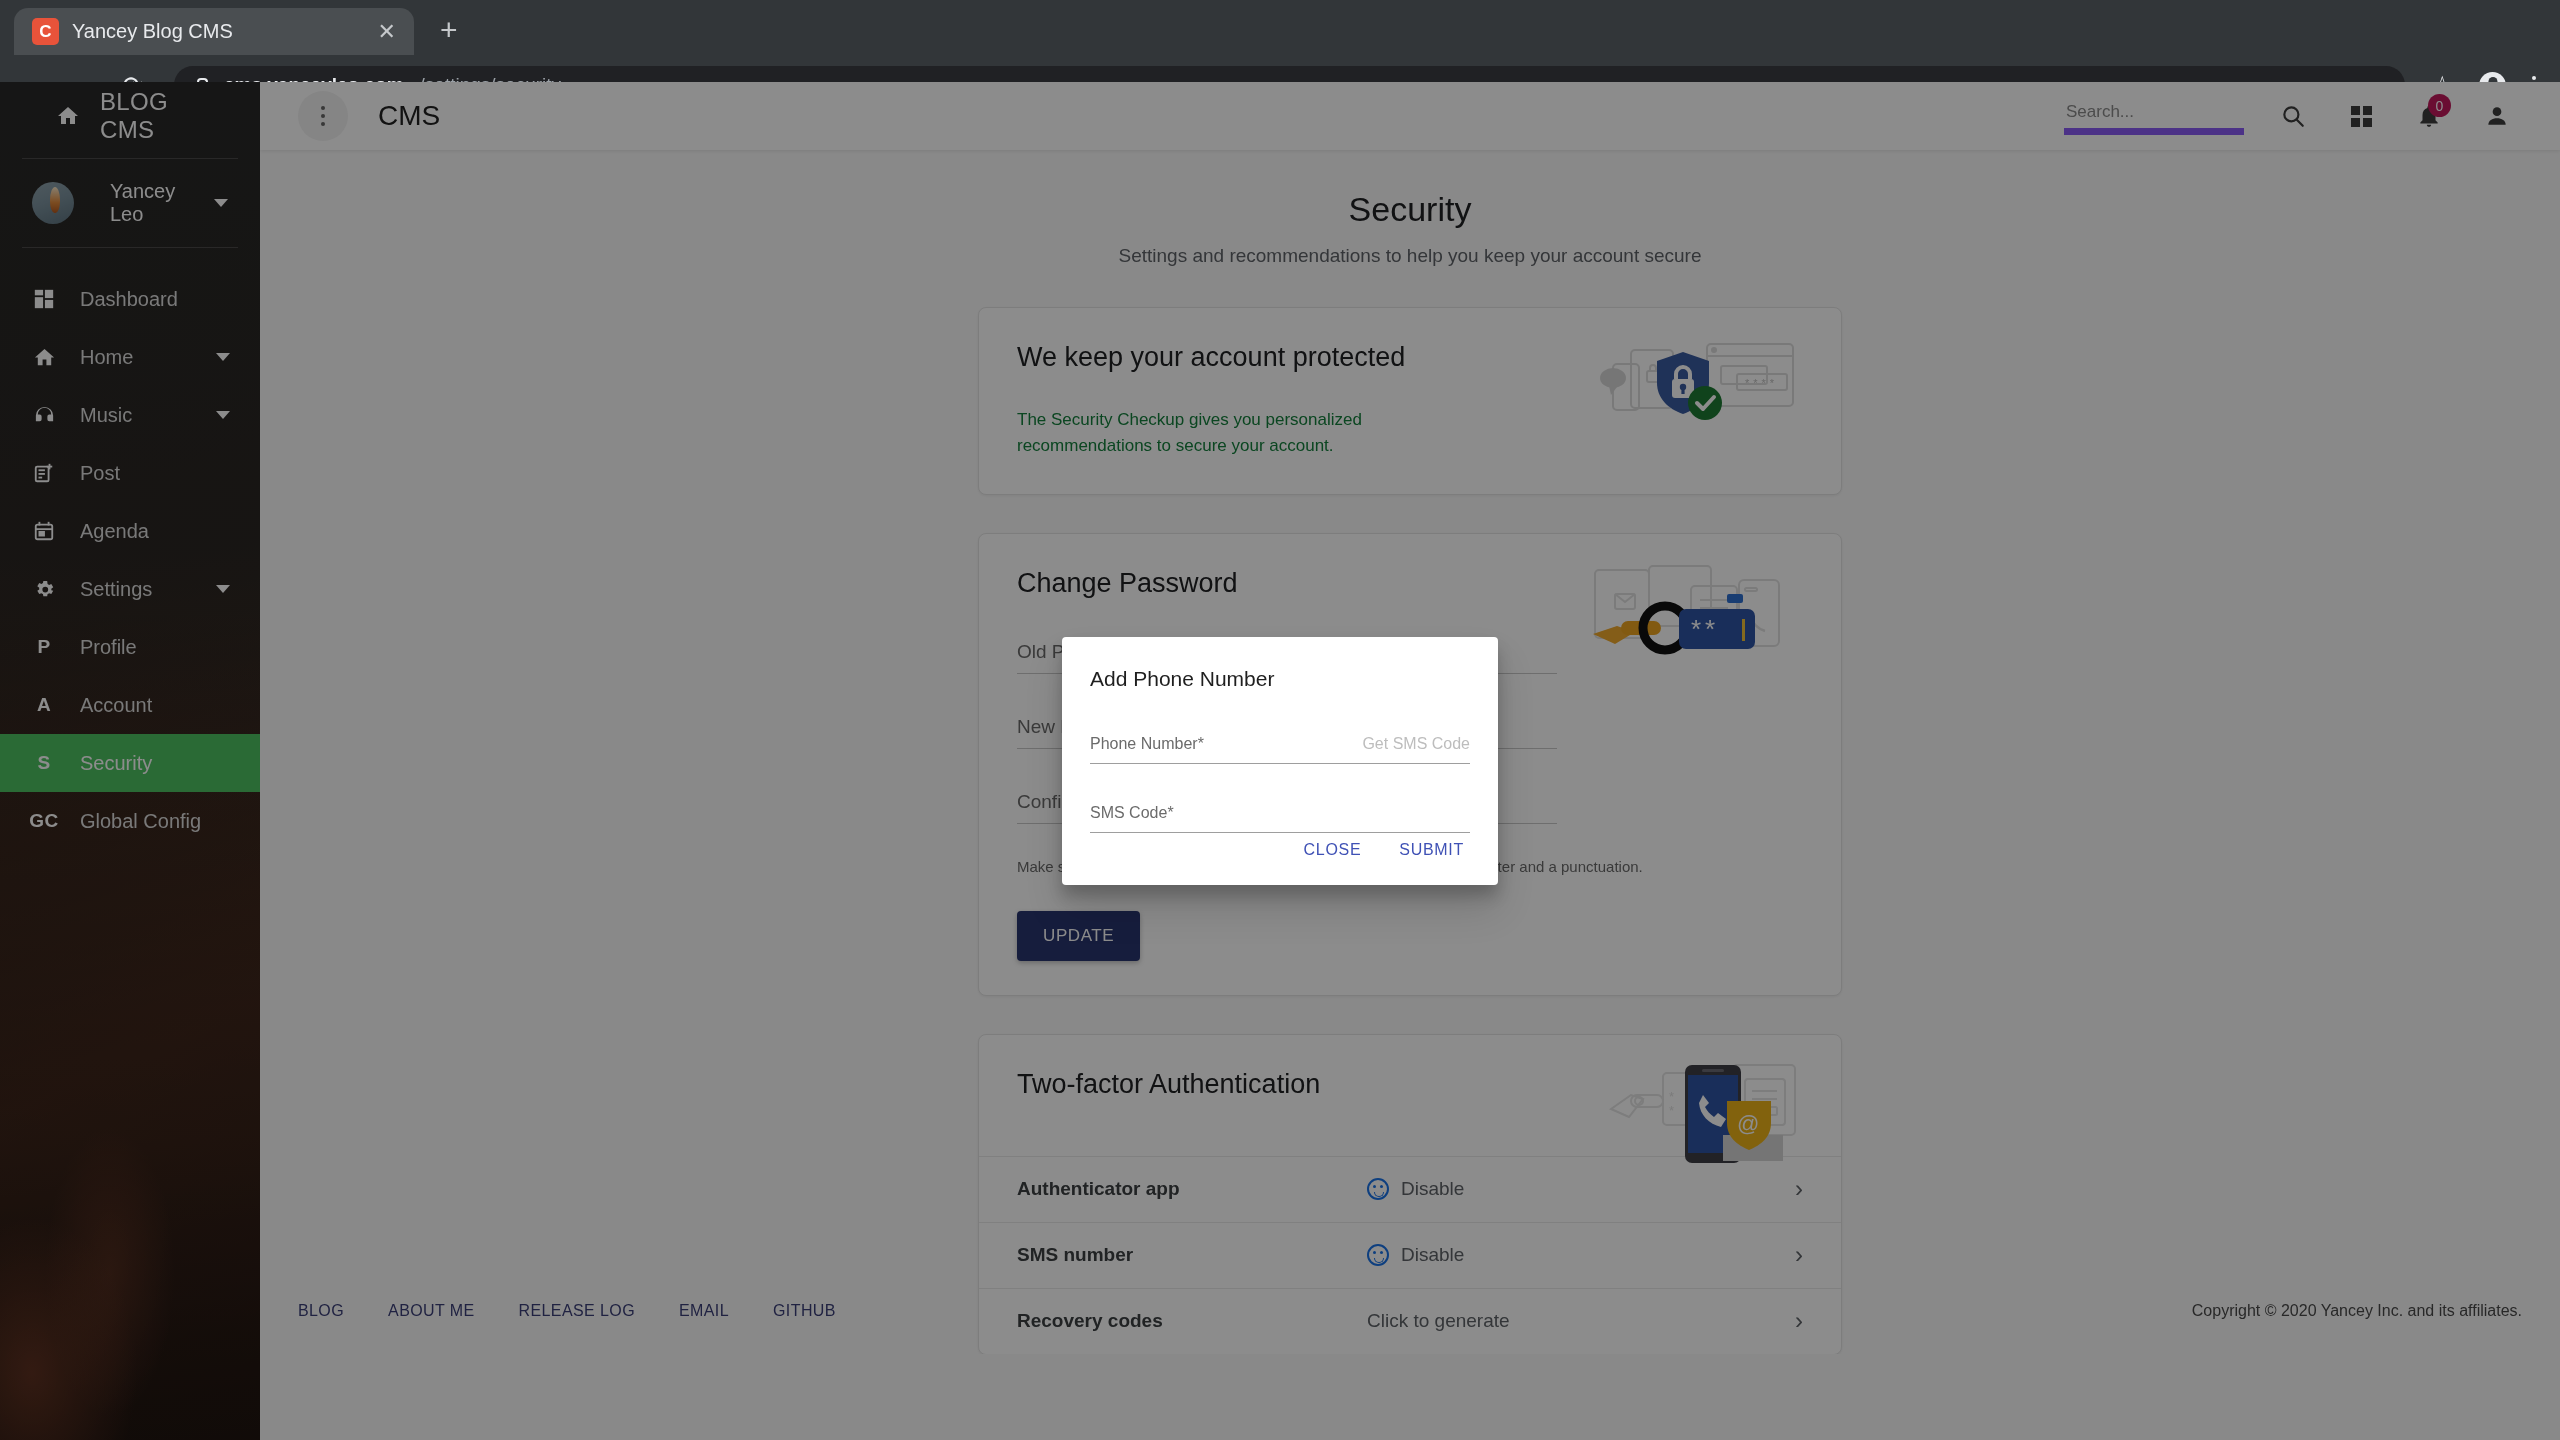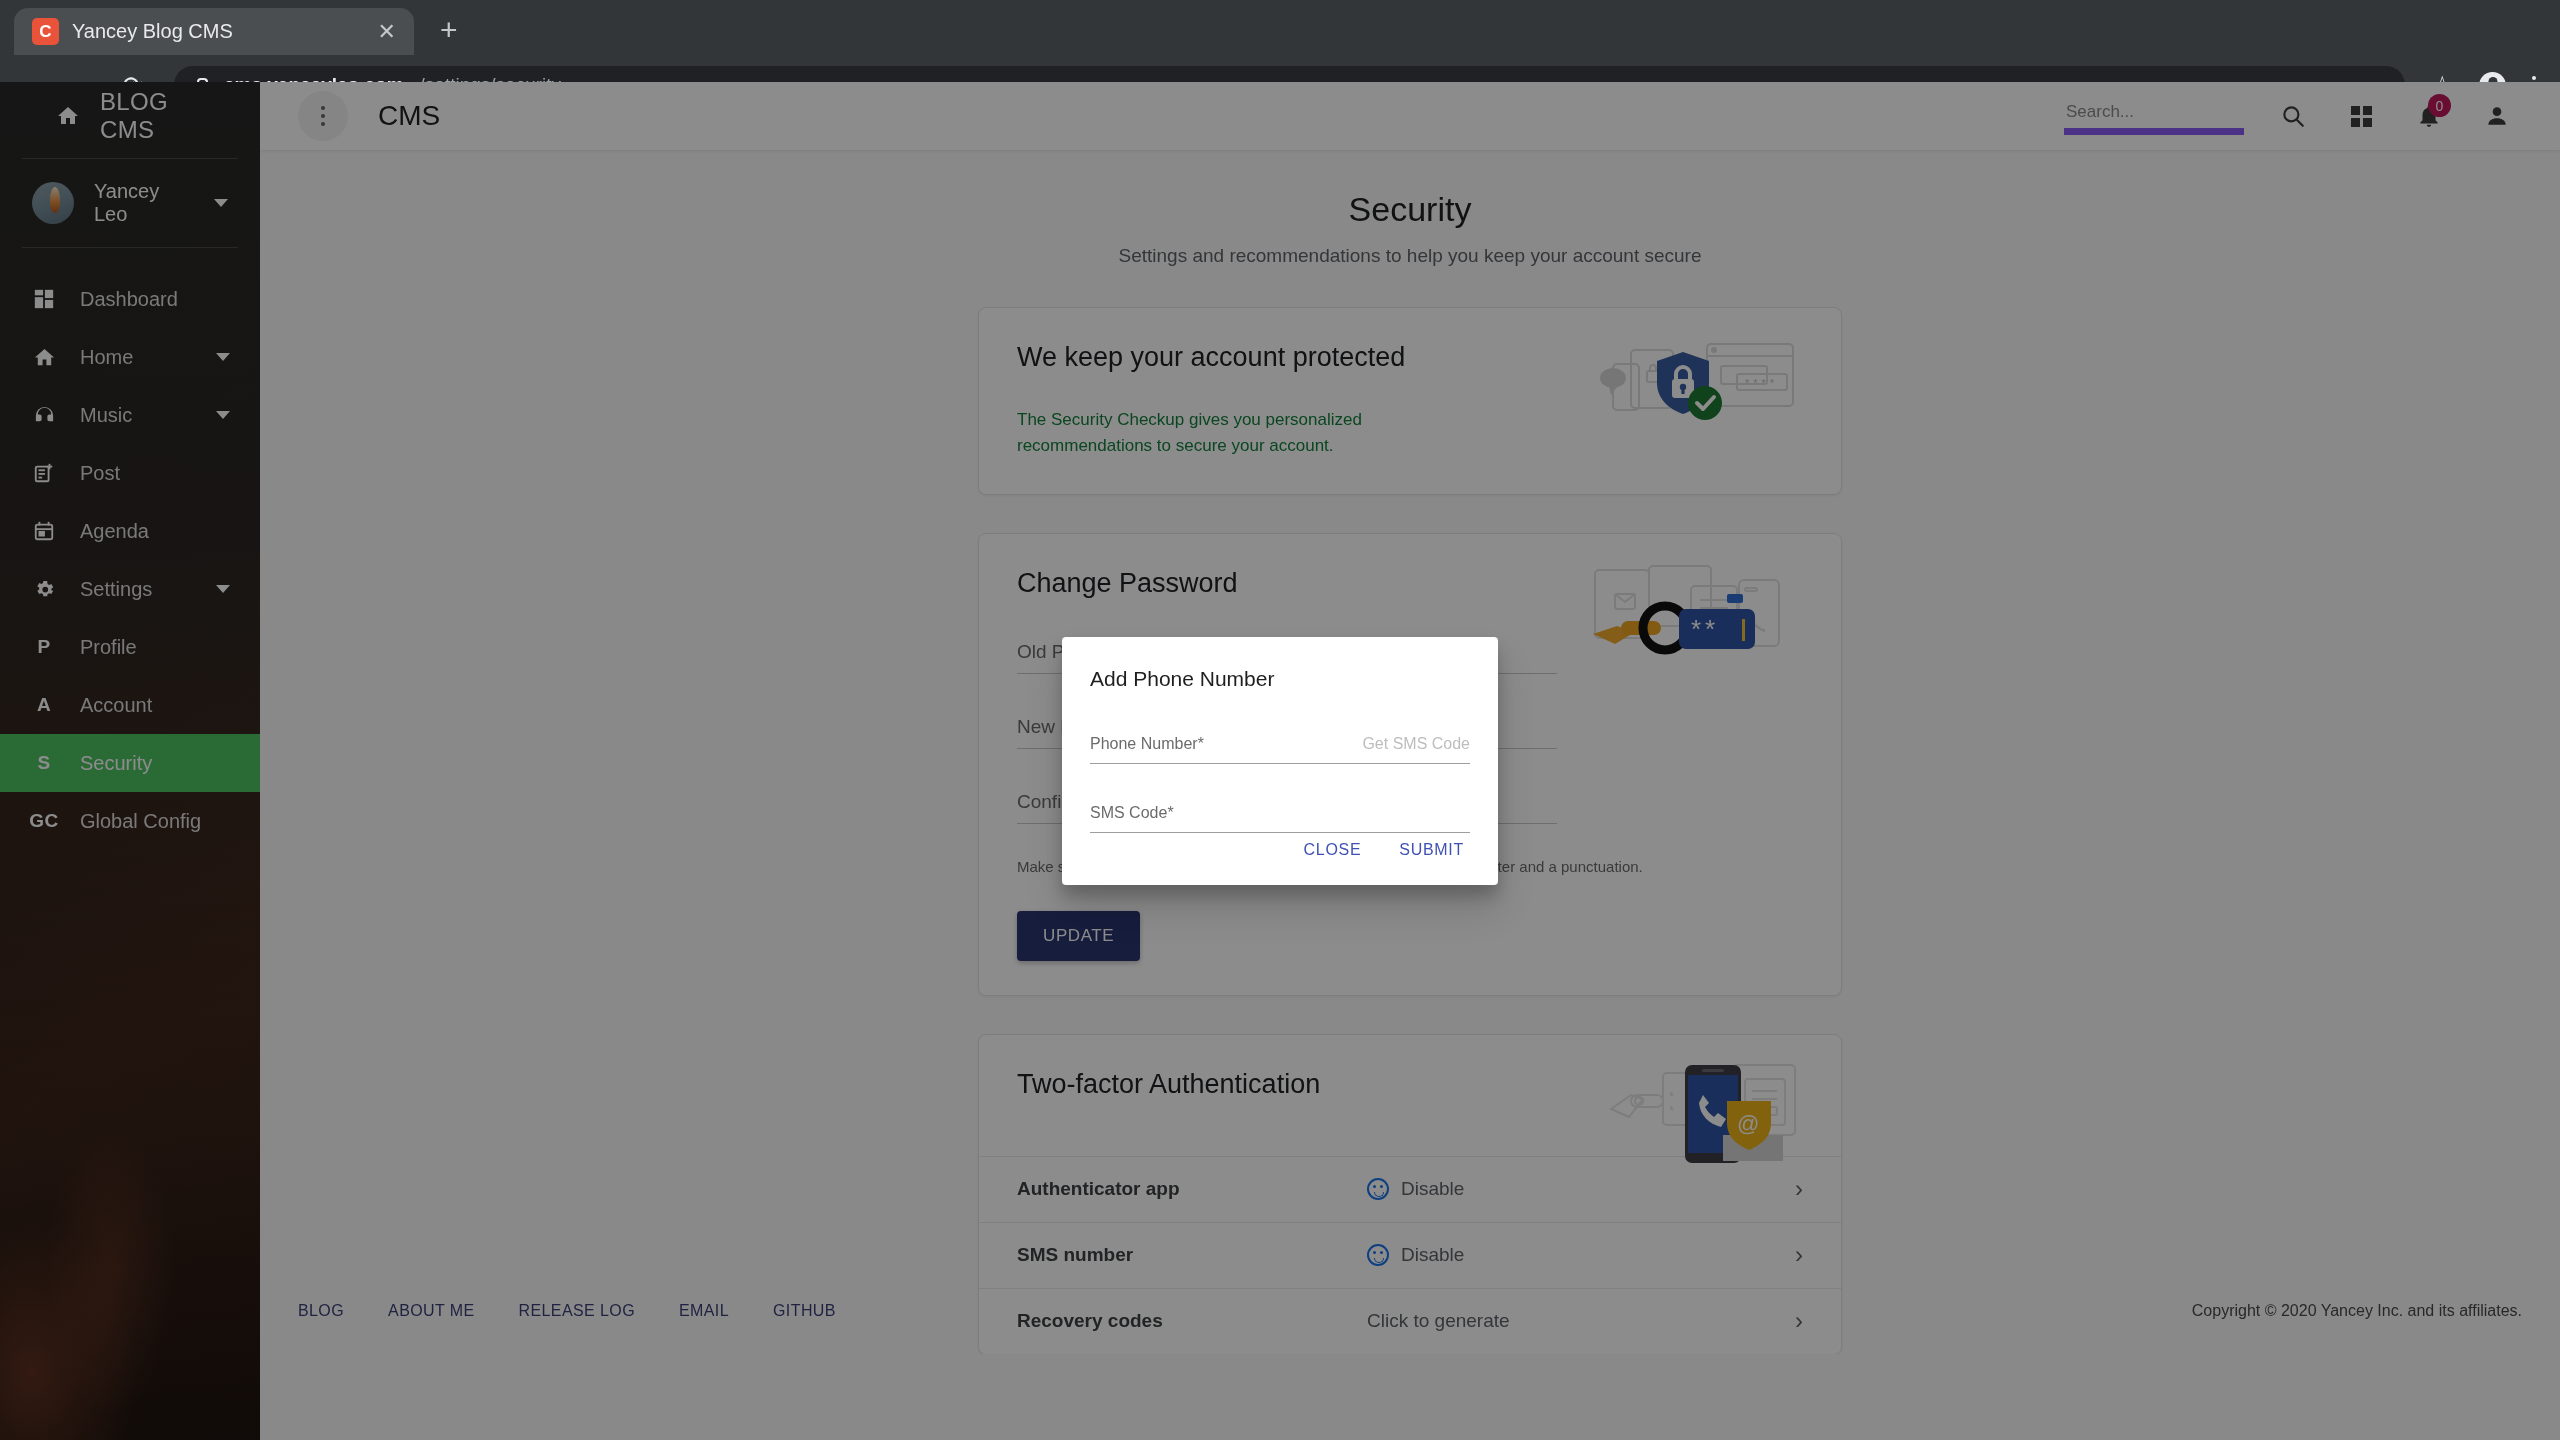--- a/index.html
+++ b/index.html
@@ -106,21 +106,21 @@
 
   .sb-brand {
     height: 68px; display: flex; align-items: center; gap: 20px; padding: 0 56px;
   }
   .sb-brand .ico { color: #fff; font-size: 25px; width: 26px; display:flex; }
   .sb-brand .txt { color: #fff; font-size: 24px; letter-spacing: .3px; }
 
   .sb-div { height: 1px; background: rgba(255,255,255,.16); margin: 8px 22px; }
 
   .sb-user {
-    height: 72px; display: flex; align-items: center; gap: 20px; padding: 0 32px;
+    height: 72px; display: flex; align-items: center; gap: 36px; padding: 0 32px;
     position: relative;
   }
   .sb-user .pic {
     width: 42px; height: 42px; border-radius: 50%; flex: 0 0 auto; overflow: hidden;
     background: linear-gradient(160deg,#8fa3ad 0%, #7c929e 45%, #5e7480 100%);
     position: relative;
   }
   .sb-user .pic::before {
     content: ""; position: absolute; left: 42%; top: 12%;
     width: 10px; height: 26px; border-radius: 50% 50% 45% 45%;

